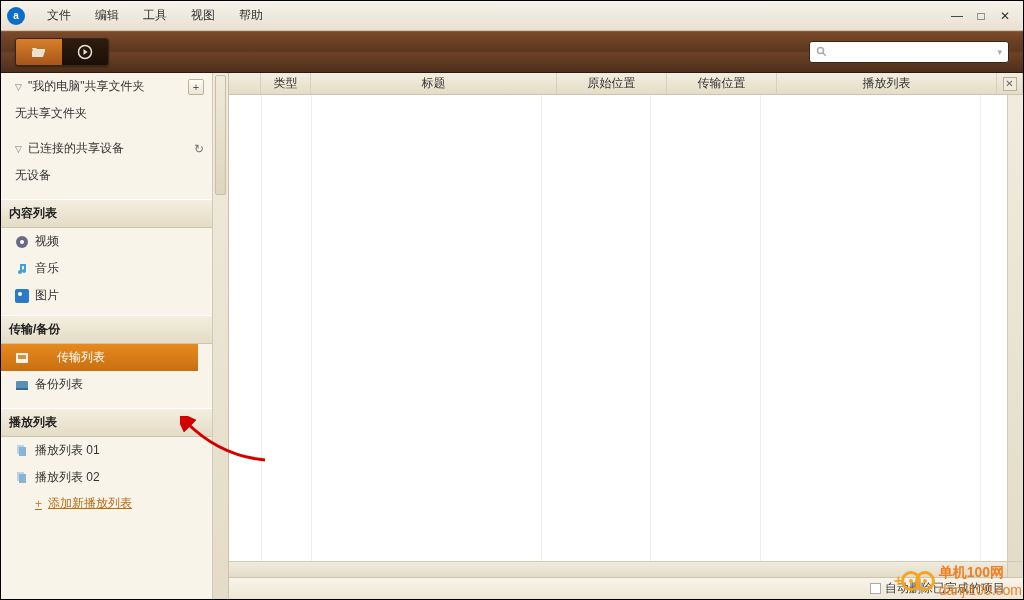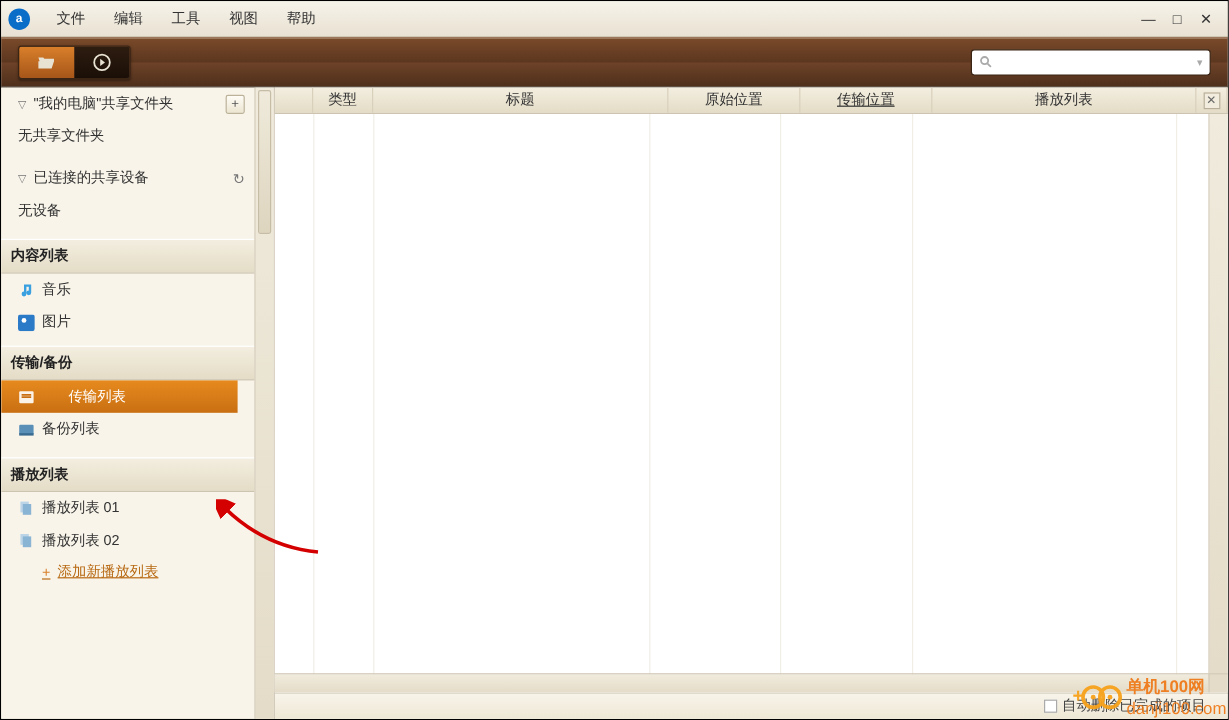--- a/index.html
+++ b/index.html
@@ -41,21 +41,21 @@
 
 .ico { width:14px; height:14px; display:inline-flex; align-items:center; justify-content:center; }
 
 .main { flex:1; display:flex; flex-direction:column; background:#fff; }
 .col-hdrs { height:22px; background:linear-gradient(#f3eee0,#e4dcc6); border-bottom:1px solid #cdc4b0; display:flex; }
 .col { border-right:1px solid #d9d0bc; display:flex; align-items:center; justify-content:center; color:#333; }
 .col.c1 { width:32px; }
 .col.c2 { width:50px;text-align:right; }
 .col.c3 { flex:1; }
 .col.c4 { width:110px; }
-.col.c5 { width:110px;text-decoration:underline; }
+.col.c5 { width:110px; }
 .col.c6 { width:220px; }
 .col.c7 { width:26px; justify-content:center; }
 .col.c7 .xbtn { width:14px; height:14px; border:1px solid #b9af99; background:#f1ecdd; display:flex; align-items:center; justify-content:center; font-size:10px; color:#666; }
 
 .grid { flex:1; position:relative; background:#fff; }
 .vline { position:absolute; top:0; bottom:0; width:1px; background:#f1eee6; }
 .grid-scroll-v { position:absolute; right:0; top:0; bottom:16px; width:16px; background:linear-gradient(#f0ebdd,#e4dcc8); border-left:1px solid #d2c9b6; }
 .grid-scroll-h { position:absolute; left:0; right:16px; bottom:0; height:16px; background:linear-gradient(#f0ebdd,#e4dcc8); border-top:1px solid #d2c9b6; }
 .grid-corner { position:absolute; right:0; bottom:0; width:16px; height:16px; background:#e4dcc8; border-left:1px solid #d2c9b6; border-top:1px solid #d2c9b6; }
 
@@ -134,20 +134,29 @@
         </div>
         <div class="item-row indent">
           <span>无设备</span>
         </div>
         <div style="height:10px"></div>
 
         <div class="section-hdr">内容列表</div>
         <div class="item-row indent">
           <span class="ico">
               <svg width="14" height="14" viewBox="0 0 14 14">
+                <circle cx="7" cy="7" r="6" fill="#6a6a88"></circle>
+                <circle cx="7" cy="7" r="2" fill="#fff"></circle>
+              </svg>
+            </span>
+          <span>视频</span>
+        </div>
+        <div class="item-row indent">
+          <span class="ico">
+              <svg width="14" height="14" viewBox="0 0 14 14">
                 <path d="M5 2h6v7a2 2 0 1 1-2-2V4H7v6a2 2 0 1 1-2-2V2z" fill="#3aa0e0"></path>
               </svg>
             </span>
           <span>音乐</span>
         </div>
         <div class="item-row indent">
           <span class="ico">
               <svg width="14" height="14" viewBox="0 0 14 14">
                 <rect width="14" height="14" rx="2" fill="#2a7ac8"></rect>
                 <circle cx="5" cy="5" r="2" fill="#fff"></circle>

